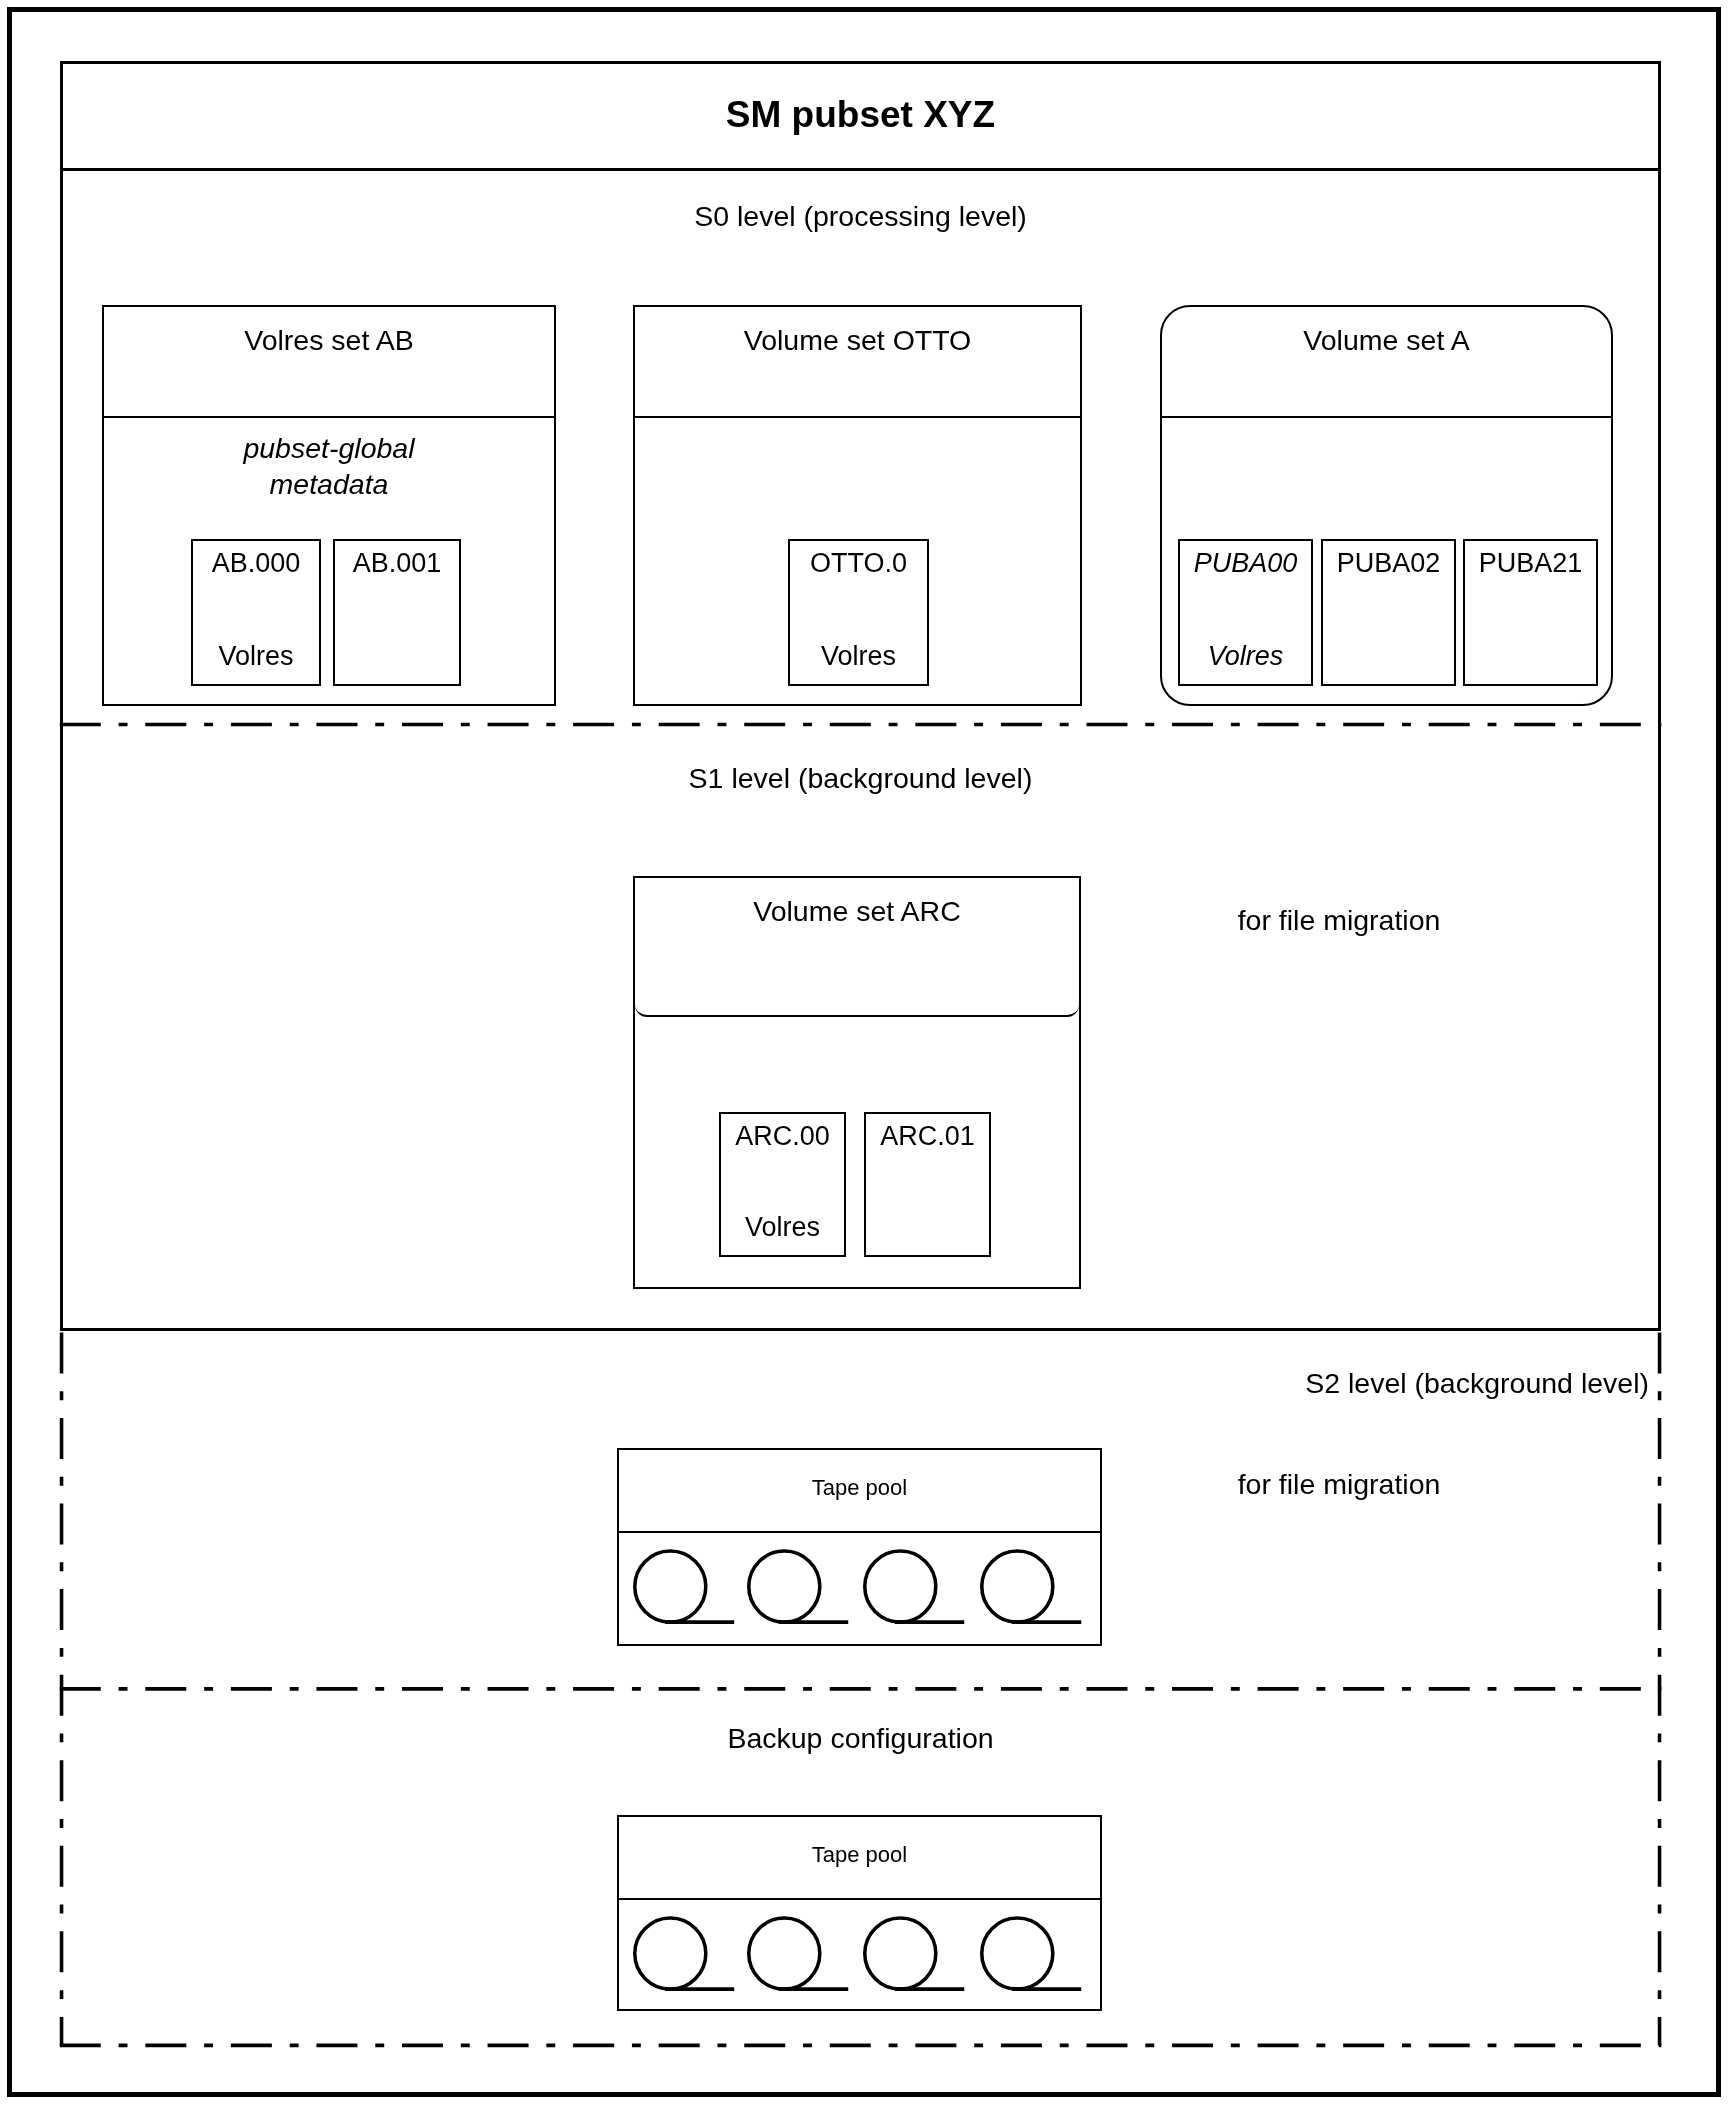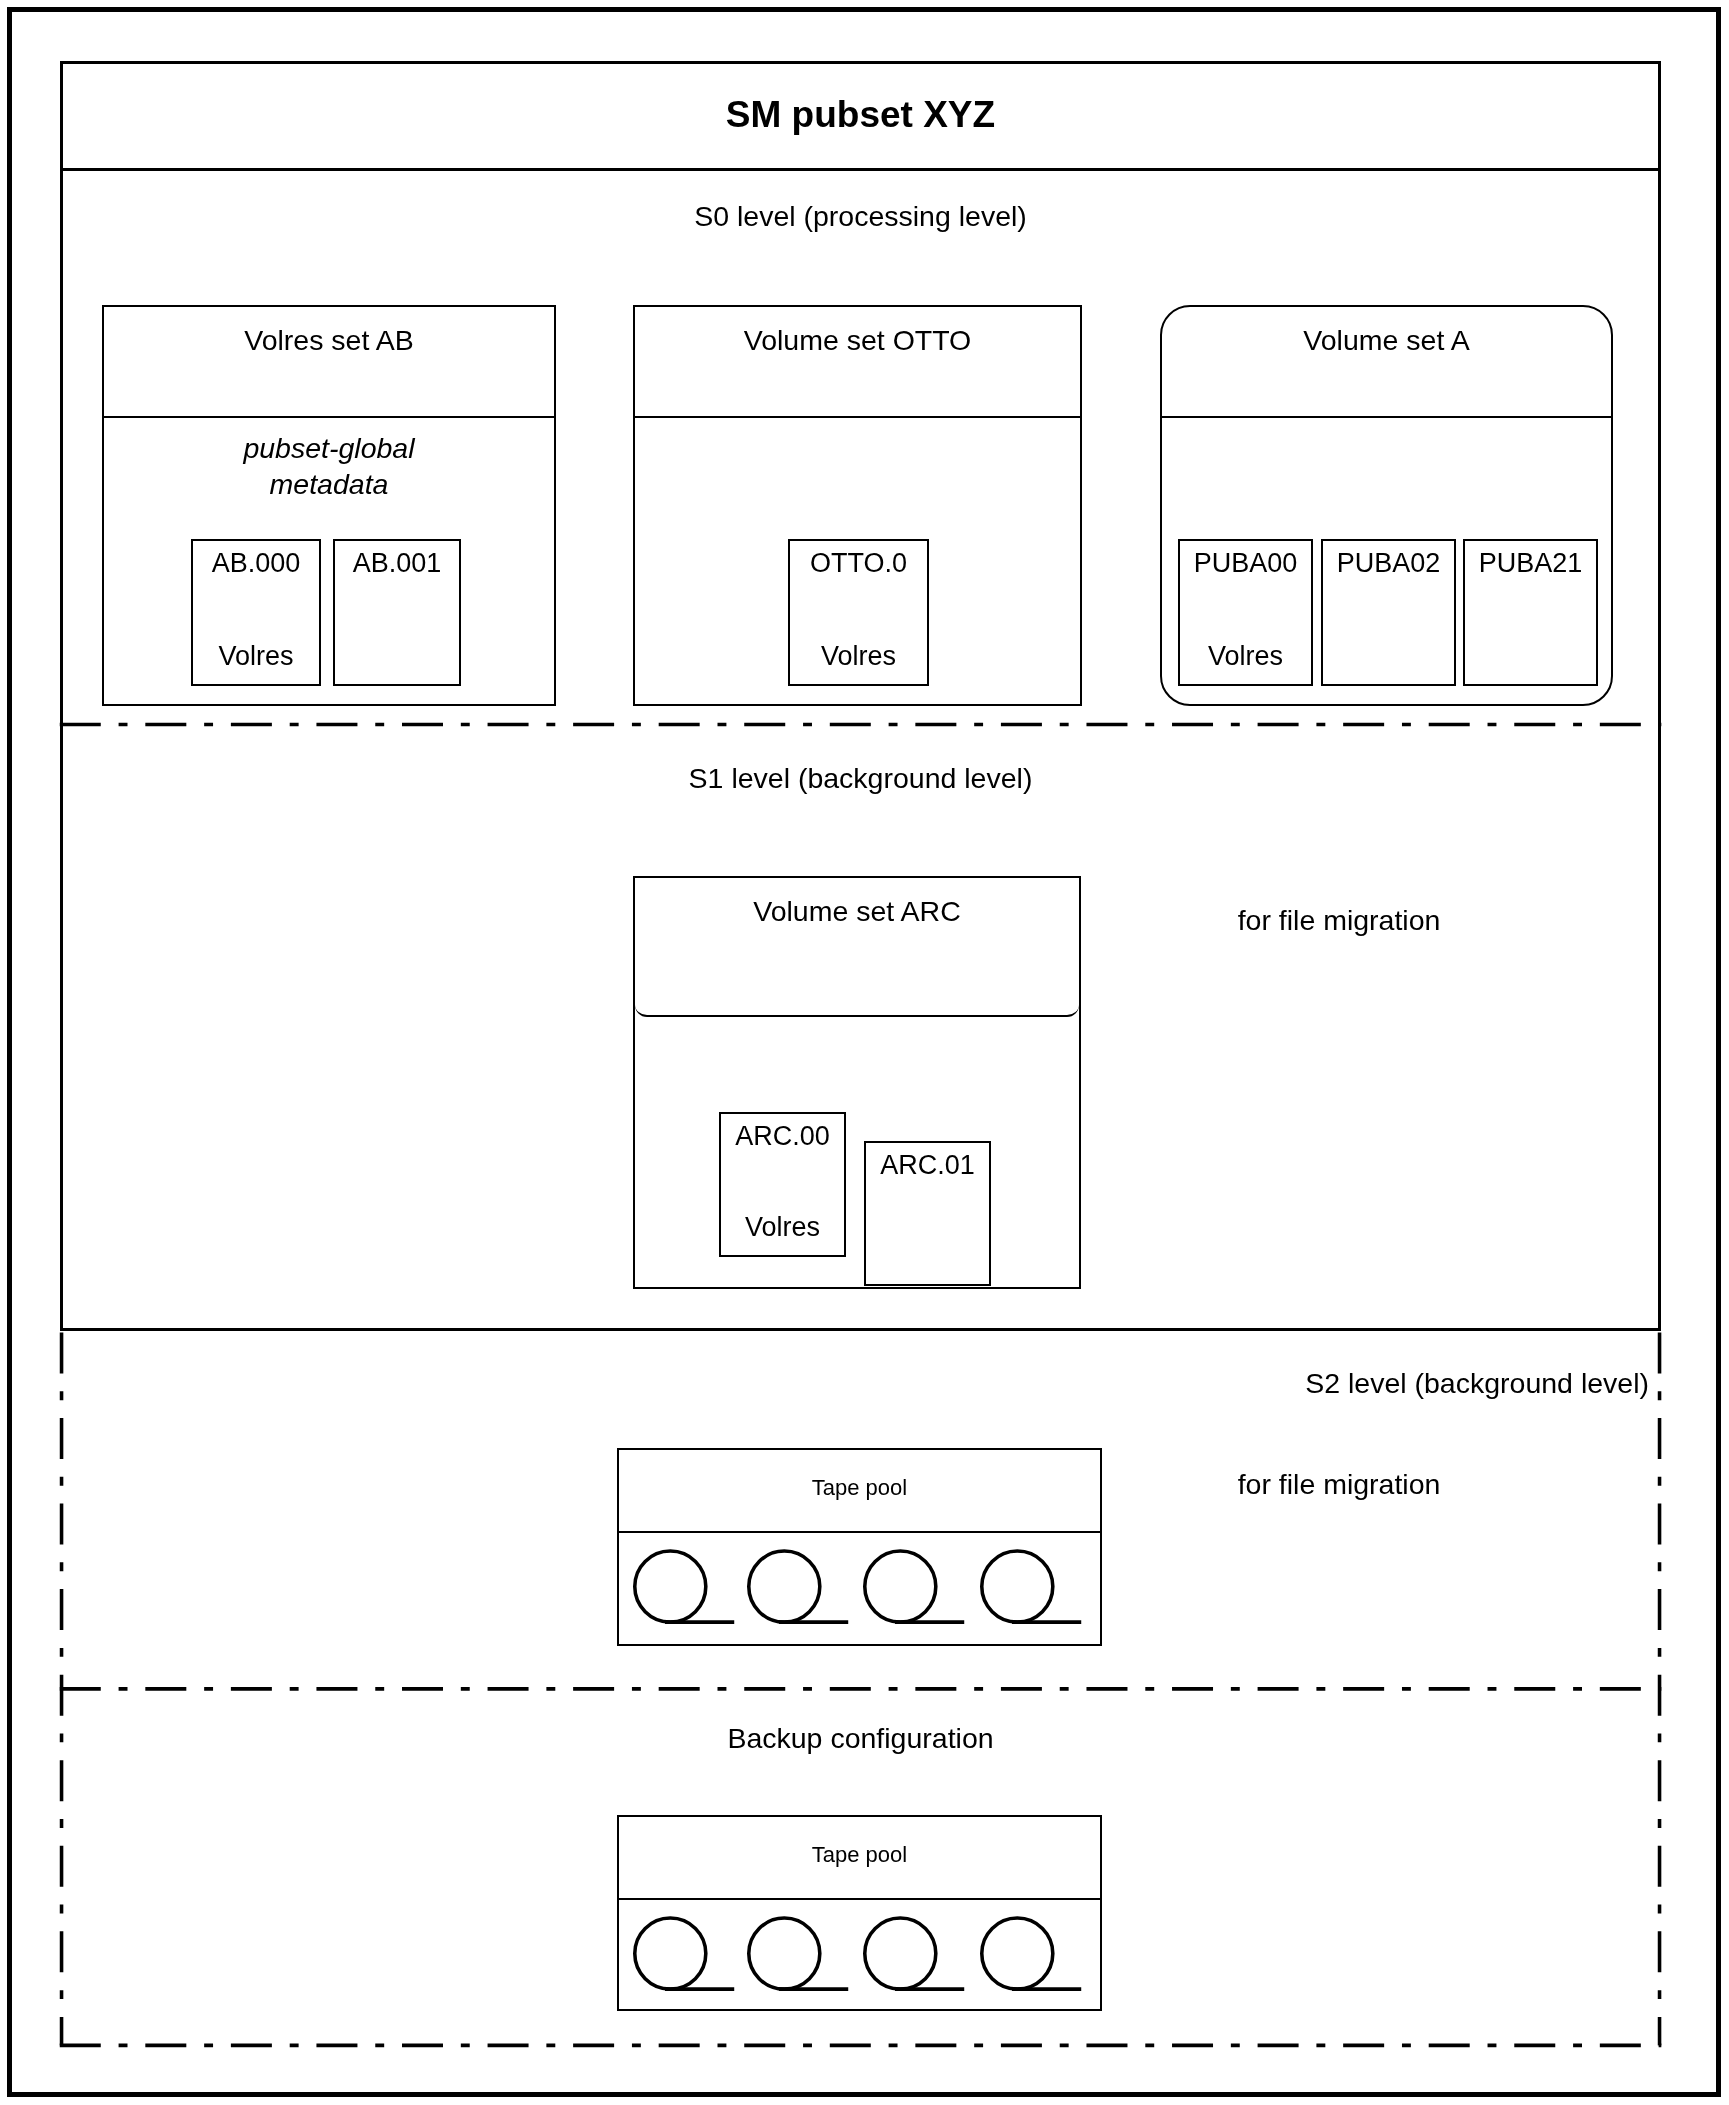--- a/index.html
+++ b/index.html
@@ -71,21 +71,21 @@
 <div class="abs vol" style="left:788px;top:539px;width:141px;height:147px;">
   <div class="vol-name">OTTO.0</div>
   <div class="vol-res">Volres</div>
 </div>
 
 <div class="abs vset" style="left:1160px;top:305px;width:453px;height:401px;border-radius:30px;">
   <div class="vset-header tall">
     <div>Volume set A</div>
   </div>
 </div>
-<div class="abs vol" style="left:1178px;top:539px;width:135px;height:147px;">
+<div class="abs vol" style="left:1178px;top:539px;width:135px;height:147px;font-style:italic;">
   <div class="vol-name">PUBA00</div>
   <div class="vol-res">Volres</div>
 </div>
 <div class="abs vol" style="left:1321px;top:539px;width:135px;height:147px;">
   <div class="vol-name">PUBA02</div>
 </div>
 <div class="abs vol" style="left:1463px;top:539px;width:135px;height:147px;">
   <div class="vol-name">PUBA21</div>
 </div>
 
@@ -93,21 +93,21 @@
 
 <div class="abs vset" style="left:633px;top:876px;width:448px;height:413px;">
   <div class="vset-header" style="height:139px;border-radius:12px;">
     <div>Volume set ARC</div>
   </div>
 </div>
 <div class="abs vol" style="left:719px;top:1112px;width:127px;height:145px;">
   <div class="vol-name">ARC.00</div>
   <div class="vol-res">Volres</div>
 </div>
-<div class="abs vol" style="left:864px;top:1141px;width:127px;height:145px;padding-left:28px;">
+<div class="abs vol" style="left:864px;top:1112px;width:127px;height:145px;padding-left:28px;">
   <div class="vol-name">ARC.01</div>
 </div>
 
 <div class="abs note" style="left:1161px;top:902px;">for file migration</div>
 
 <div class="abs section-label" style="left:48px;top:1365px;width:1601px;text-align:right;">S2 level (background level)</div>
 
 <div class="abs tape-box" style="left:617px;top:1448px;width:485px;height:198px;">
   <div class="tape-header">Tape pool</div>
 </div>

